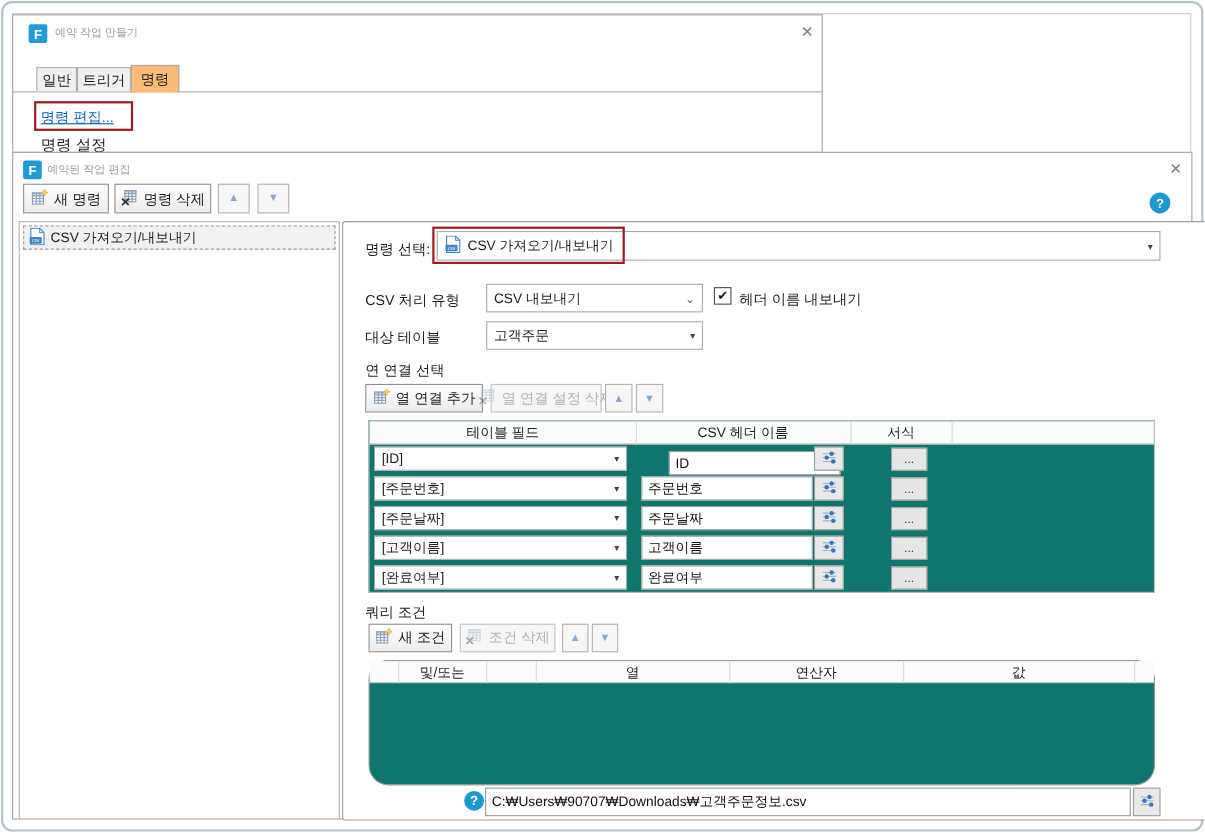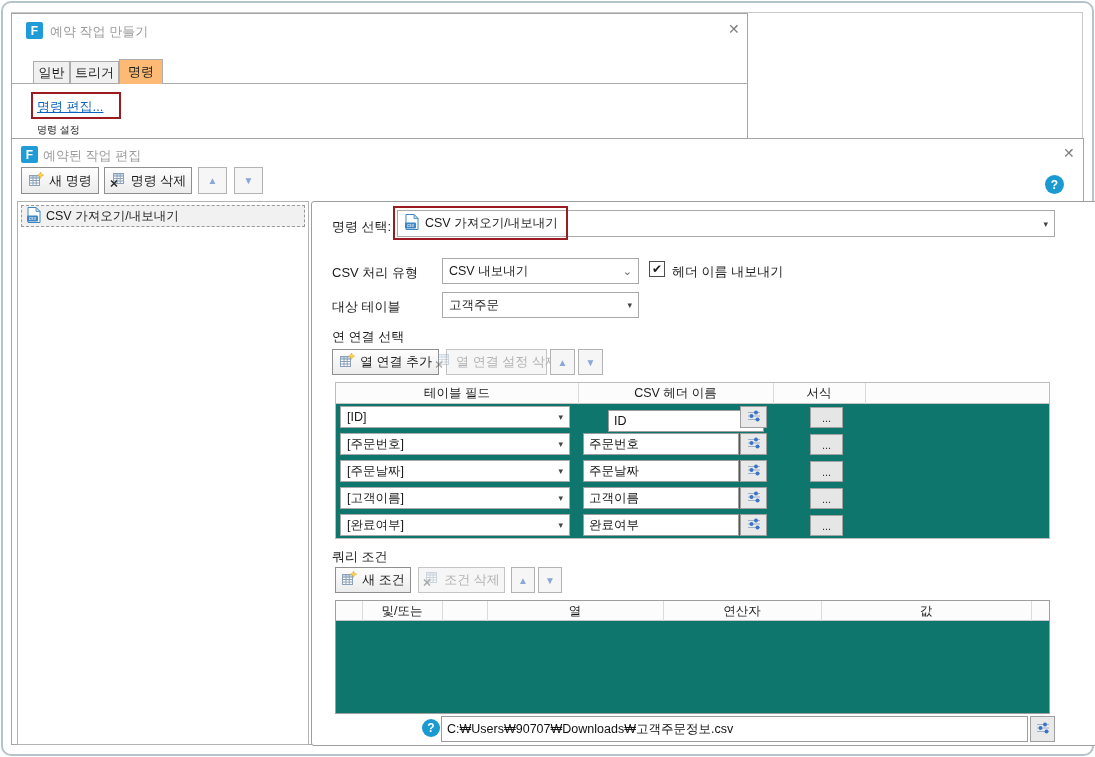--- a/index.html
+++ b/index.html
@@ -6,31 +6,31 @@
   html,body { width:1095px; height:757px; }
   body { position:relative; background:#fff; overflow:hidden; }
   .pos { position:absolute; }
   .frame { position:absolute; inset:1px; border:2px solid #b5c3cd; border-radius:10px; z-index:0; }
   .backwin { position:absolute; left:11px; top:12px; width:1072px; height:731px; background:#fff; border:1px solid #c8c8c8; z-index:1; }
   .dlg { position:absolute; background:#fff; border:1px solid #a4a4a4; }
   #dlg1 { left:11px; top:13px; width:737px; height:126px; z-index:2; }
   #dlg2 { left:11px; top:138px; width:1073px; height:607px; z-index:3; }
   .appicon { width:17px; height:17px; background:#1f9cd8; color:#fff; font-weight:bold; font-size:12px;
              display:flex; align-items:center; justify-content:center; border-radius:2px; }
-  .dtitle { font-size:13px; color:#9b9b9b; white-space:nowrap; }
+  .dtitle { font-size:10px; color:#9b9b9b; white-space:nowrap; }
   .closex { font-size:14px; color:#7e7e7e; line-height:14px; }
   .helpicon { border-radius:50%; background:#1b9ad2; color:#fff; font-size:12px; font-weight:bold;
               display:flex; align-items:center; justify-content:center; }
   .tabline { height:1px; background:#ababab; }
   .tab { height:22px; background:#f0f0f0; border:1px solid #acacac; border-bottom:none; font-size:13px;
          display:flex; align-items:center; justify-content:center; color:#1c1c1c; }
   .tab.sel { background:#fdba74; z-index:5; }
   .redbox { border:2px solid #9b1c20; z-index:6; pointer-events:none; }
   .link { font-size:13px; color:#0b62bd; text-decoration:underline; white-space:nowrap; }
-  .txt { font-size:10px; color:#1c1c1c; white-space:nowrap;text-align:right; }
+  .txt { font-size:14px; color:#1c1c1c; white-space:nowrap;text-align:right; }
   .btn { display:flex; align-items:center; justify-content:center; gap:5px; font-size:13px; color:#1c1c1c;
          background:linear-gradient(#fefefe,#ececec); border:1px solid #8f8f8f; white-space:nowrap; }
   .btn.dis { color:#b3b3b3; border-color:#c4c4c4; background:#f6f6f6; }
   .btn.dis svg { opacity:.38; }
   .abtn { display:flex; align-items:center; justify-content:center; background:#f6f6f6; border:1px solid #b3b3b3;
           color:#8aa8d4; font-size:10px; }
   .tree { background:#fff; border:1px solid #b3b3b3; }
   .titem { display:flex; align-items:center; gap:5px; background:#f1f1f1; border:1px dashed #9a9a9a;
            font-size:12.5px; padding:0 4px; color:#1c1c1c; white-space:nowrap; }
   .group { border:1px solid #9e9e9e; border-radius:3px; background:#fff; }
@@ -315,21 +315,21 @@
           </svg></span>
       <span>조건 삭제</span>
     </button>
     <button class="pos abtn" style="left:199px; top:365px; width:24px; height:26px;">
       <span>▲</span>
     </button>
     <button class="pos abtn" style="left:226px; top:365px; width:24px; height:26px;">
       <span>▼</span>
     </button>
 
-    <div class="pos tblframe" style="left:23px; top:398px; width:715px; height:114px; border-color:#9e9e9e;">
+    <div class="pos tblframe" style="left:23px; top:398px; width:715px; height:114px; border-color:#9e9e9e;border-radius:18px;">
       <div class="pos thead" style="left:0; top:0; width:713px; height:20px;"></div>
       <div class="pos hcell" style="left:26px; top:0; width:80px; height:20px;">및/또는</div>
       <div class="pos hcell" style="left:151px; top:0; width:176px; height:20px;">열</div>
       <div class="pos hcell" style="left:327px; top:0; width:158px; height:20px;">연산자</div>
       <div class="pos hcell" style="left:485px; top:0; width:210px; height:20px;">값</div>
       <div class="pos vsep" style="left:26px; top:0; height:20px;"></div>
       <div class="pos vsep" style="left:106px; top:0; height:20px;"></div>
       <div class="pos vsep" style="left:151px; top:0; height:20px;"></div>
       <div class="pos vsep" style="left:327px; top:0; height:20px;"></div>
       <div class="pos vsep" style="left:485px; top:0; height:20px;"></div>

